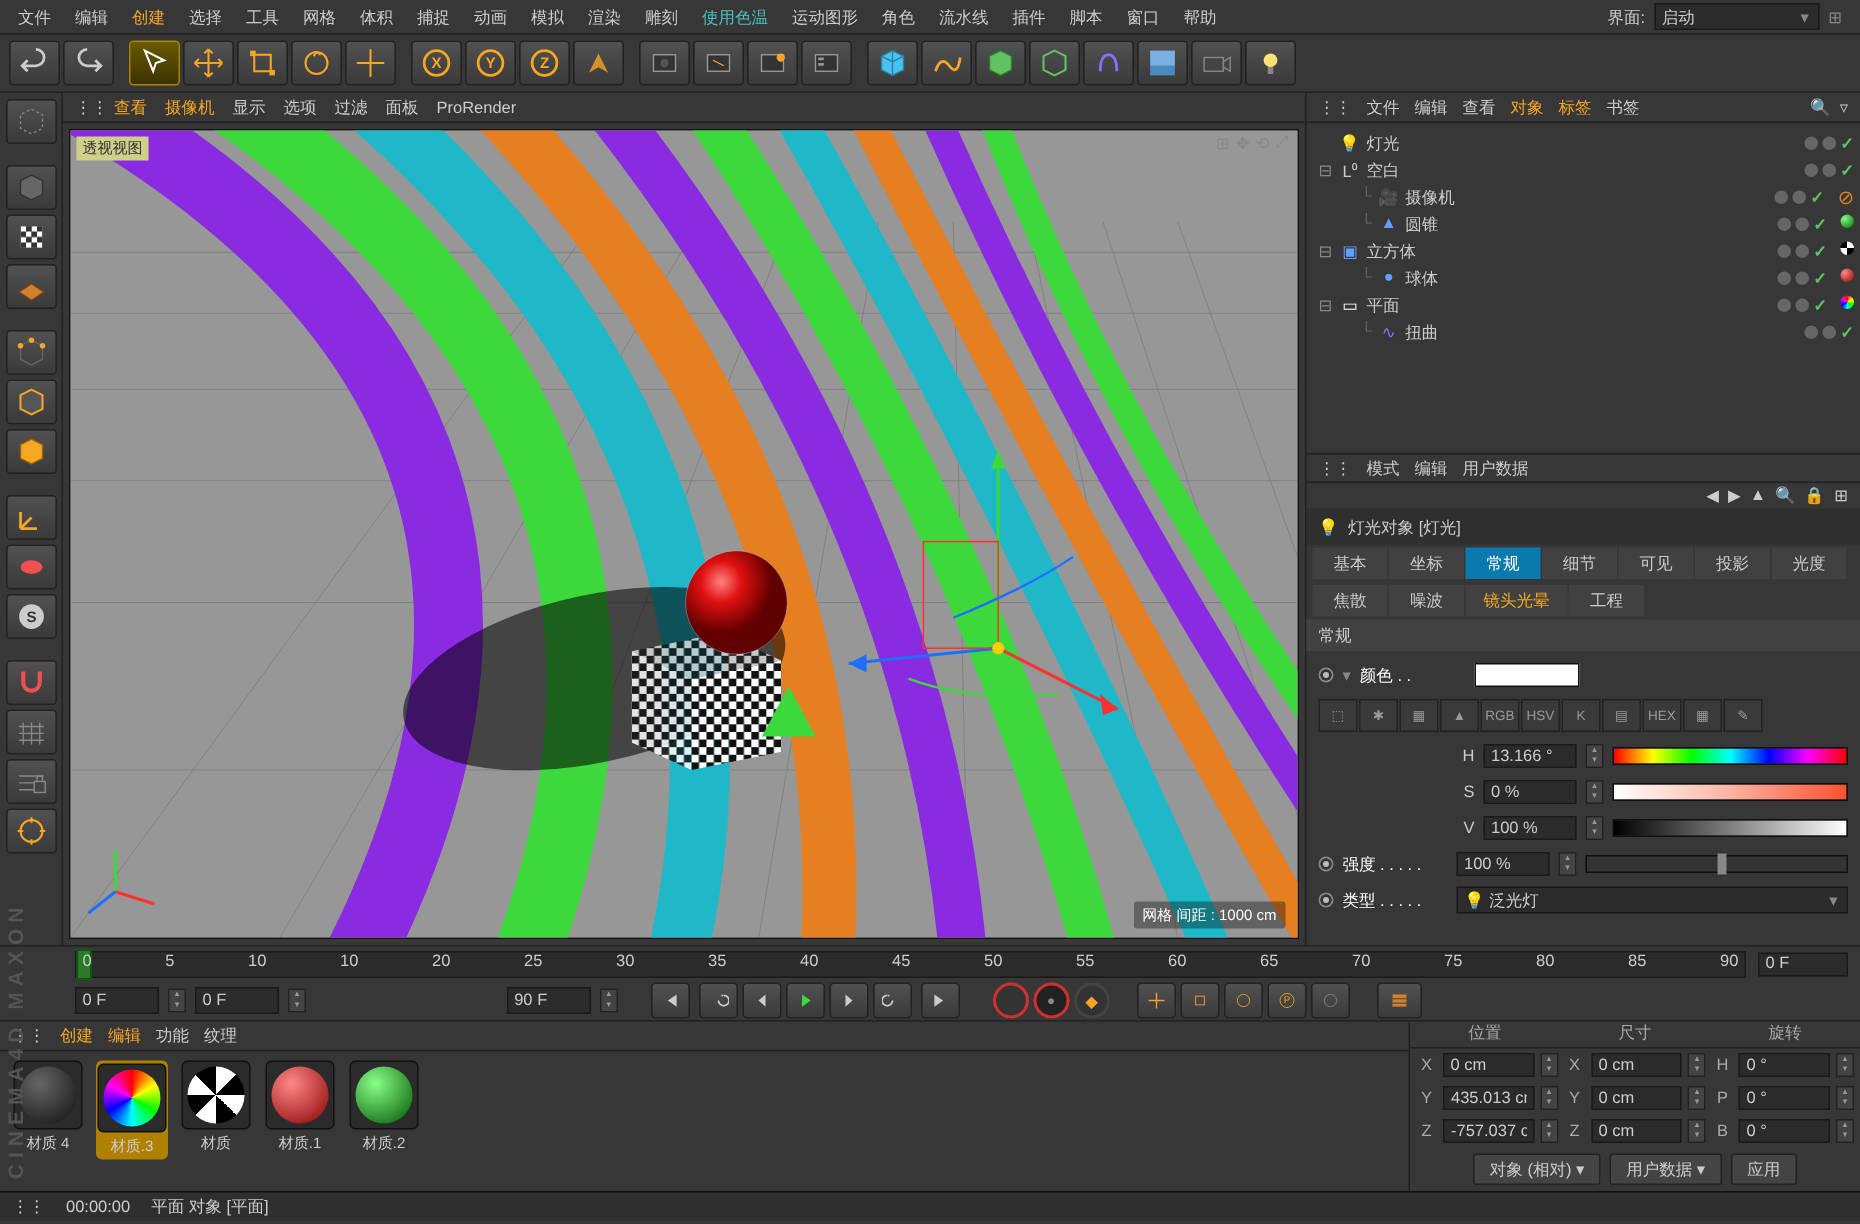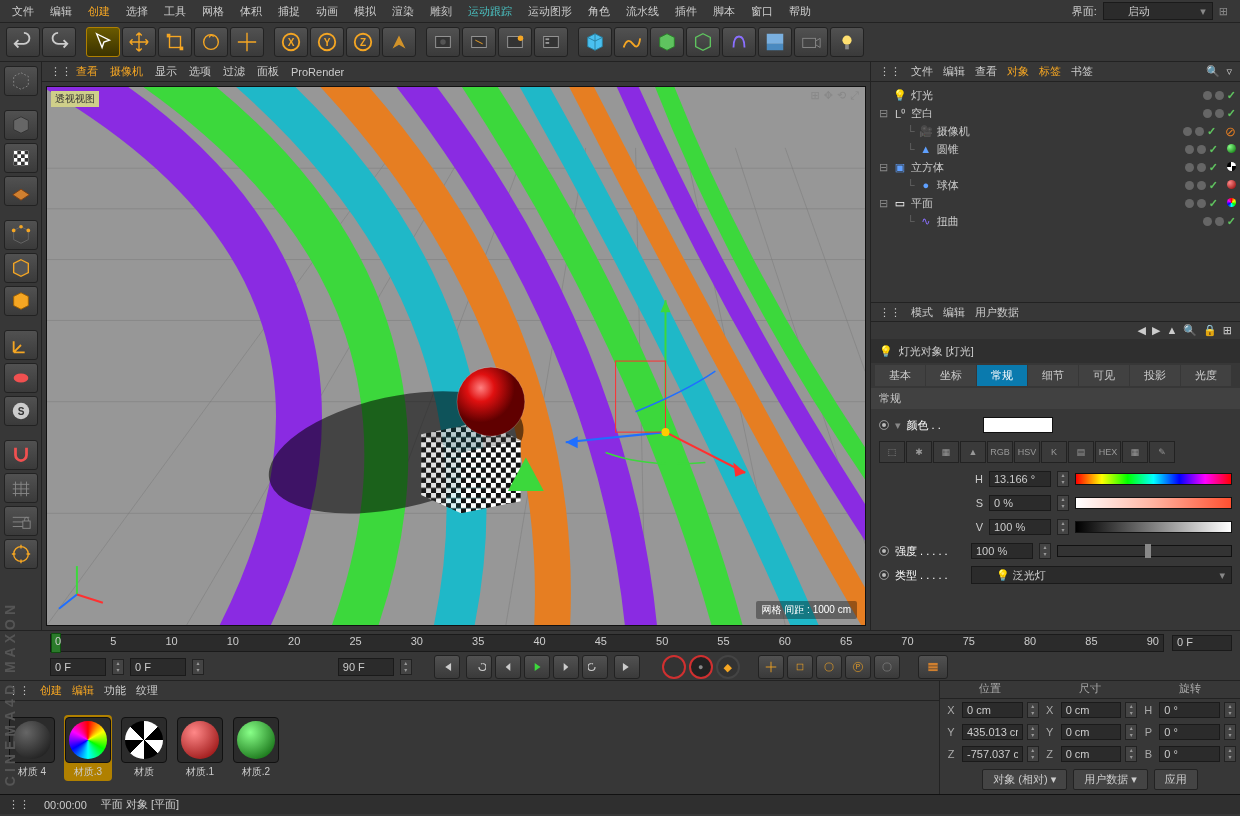--- a/index.html
+++ b/index.html
@@ -57,40 +57,40 @@
 .numfield{background:#2b2b2b;border:1px solid #1a1a1a;color:#ccc;padding:1px 4px;height:16px;width:62px}
 .spin{width:12px;height:16px;background:#444;border:1px solid #222;display:flex;flex-direction:column}
 .spin div{flex:1;font-size:6px;text-align:center;line-height:6px;color:#999}
 .ramp{height:12px;flex:1;border:1px solid #111}
 .hue{background:linear-gradient(90deg,#f00,#ff0,#0f0,#0ff,#00f,#f0f,#f00)}
 .sat{background:linear-gradient(90deg,#fff,#ffb3a0,#ff5030)}
 .val{background:linear-gradient(90deg,#000,#fff)}
 .swatch{width:70px;height:16px;background:#fff;border:1px solid #111}
 .icnrow{display:flex;gap:1px;margin:2px 0}
 .icnrow div{width:26px;height:22px;background:#3a3a3a;border:1px solid #222;display:flex;align-items:center;justify-content:center;font-size:9px;color:#999}
-.select{flex:1;background:#2b2b2b;border:1px solid #1a1a1a;height:18px;display:flex;align-items:center;padding:0 24px;position:relative}
+.select{flex:1;background:#2b2b2b;border:1px solid #1a1a1a;height:18px;display:flex;align-items:center;padding:0 4px;position:relative}
 .select::after{content:"▾";position:absolute;right:6px;color:#888}
 .chkbox{width:11px;height:11px;border:1px solid #666;background:#2b2b2b;display:inline-block}
 .bottom{height:164px;background:#373737;border-top:1px solid #222;display:flex;flex-direction:column}
 .timeline{height:28px;display:flex;align-items:center;padding:0 8px 0 50px;gap:2px;position:relative}
 .timeline .track{flex:1;height:18px;background:#2b2b2b;border:1px solid #1a1a1a;position:relative}
 .timeline .marker{position:absolute;left:0;top:-2px;bottom:-2px;width:10px;background:#2a7a2a;border:1px solid #0f4f0f}
 .timeline .ticks{position:absolute;inset:0;display:flex;justify-content:space-between;padding:0 4px;font-size:9px;color:#999;align-items:flex-start}
 .timeline .endfield{width:60px;height:16px;background:#2b2b2b;border:1px solid #1a1a1a;padding:0 4px;margin-left:6px}
 .transport{height:30px;display:flex;align-items:center;padding:0 8px 0 50px;gap:6px}
 .tfield{width:56px;height:18px;background:#2b2b2b;border:1px solid #1a1a1a;padding:0 4px}
 .tbutton{width:26px;height:24px;background:linear-gradient(#515151,#3a3a3a);border:1px solid #222;border-radius:3px;display:flex;align-items:center;justify-content:center;cursor:pointer}
 .tbutton svg{width:14px;height:14px}
 .tbutton.round{width:24px;height:24px;border-radius:50%}
 .tbutton.ring{border:2px solid #444;background:#333}
 .tgroup2{display:flex;gap:3px}
 .lower{flex:1;display:flex;border-top:1px solid #222}
 .matpanel{flex:1;display:flex;flex-direction:column;border-right:1px solid #222}
 .mathdr{height:20px;display:flex;align-items:center;gap:10px;padding:0 8px;border-bottom:1px solid #222}
-.matlist{flex:1;display:flex;gap:8px;padding:6px 8px;align-items:center}
+.matlist{flex:1;display:flex;gap:8px;padding:6px 8px;align-items:flex-start}
 .matitem{width:48px;display:flex;flex-direction:column;align-items:center;gap:2px;cursor:pointer}
 .matitem .ball{width:46px;height:46px;border-radius:4px;background:#2b2b2b;border:1px solid #111;display:flex;align-items:center;justify-content:center}
 .matitem.sel{background:#b08000;padding:2px;border-radius:4px}
 .matitem .lbl{font-size:10px;color:#ccc;white-space:nowrap}
 .coordpanel{width:300px;display:flex;flex-direction:column}
 .coordhdr{height:18px;display:flex;border-bottom:1px solid #222}
 .coordhdr div{flex:1;text-align:center;color:#aaa}
 .coordrow{display:flex;align-items:center;height:22px;gap:4px;padding:0 4px}
 .coordrow .ax{width:14px;text-align:center;color:#aaa}
 .coordrow input{flex:1;background:#2b2b2b;border:1px solid #1a1a1a;color:#ccc;padding:1px 4px;height:16px;width:10px}
@@ -108,21 +108,21 @@
     <span class="menu-item orange">创建</span>
     <span class="menu-item">选择</span>
     <span class="menu-item">工具</span>
     <span class="menu-item">网格</span>
     <span class="menu-item">体积</span>
     <span class="menu-item">捕捉</span>
     <span class="menu-item">动画</span>
     <span class="menu-item">模拟</span>
     <span class="menu-item">渲染</span>
     <span class="menu-item">雕刻</span>
-    <span class="menu-item cyan">运动跟踪</span>
+    <span class="menu-item cyan">使用色温</span>
     <span class="menu-item">运动图形</span>
     <span class="menu-item">角色</span>
     <span class="menu-item">流水线</span>
     <span class="menu-item">插件</span>
     <span class="menu-item">脚本</span>
     <span class="menu-item">窗口</span>
     <span class="menu-item">帮助</span>
     <div class="menu-spacer"></div>
     <div class="layout-row">
       <span>界面:</span>
@@ -596,20 +596,26 @@
       <span>灯光对象 [灯光]</span>
     </div>
     <div class="attr-tabs" id="atabs1">
         <div class="atab">基本</div>
         <div class="atab">坐标</div>
         <div class="atab active">常规</div>
         <div class="atab">细节</div>
         <div class="atab">可见</div>
         <div class="atab">投影</div>
         <div class="atab">光度</div>
+      </div>
+    <div class="attr-tabs" id="atabs2">
+        <div class="atab">焦散</div>
+        <div class="atab">噪波</div>
+        <div class="atab highlight">镜头光晕</div>
+        <div class="atab">工程</div>
       </div>
     <div style="background:#414141;padding:3px 8px">常规</div>
 
     <div class="attr-body">
       <div class="arow">
         <span class="radio on"></span>
         <span style="color:#888">▾</span>
         <span class="lbl on">颜色 . .</span>
         <div class="swatch"></div>
       </div>

